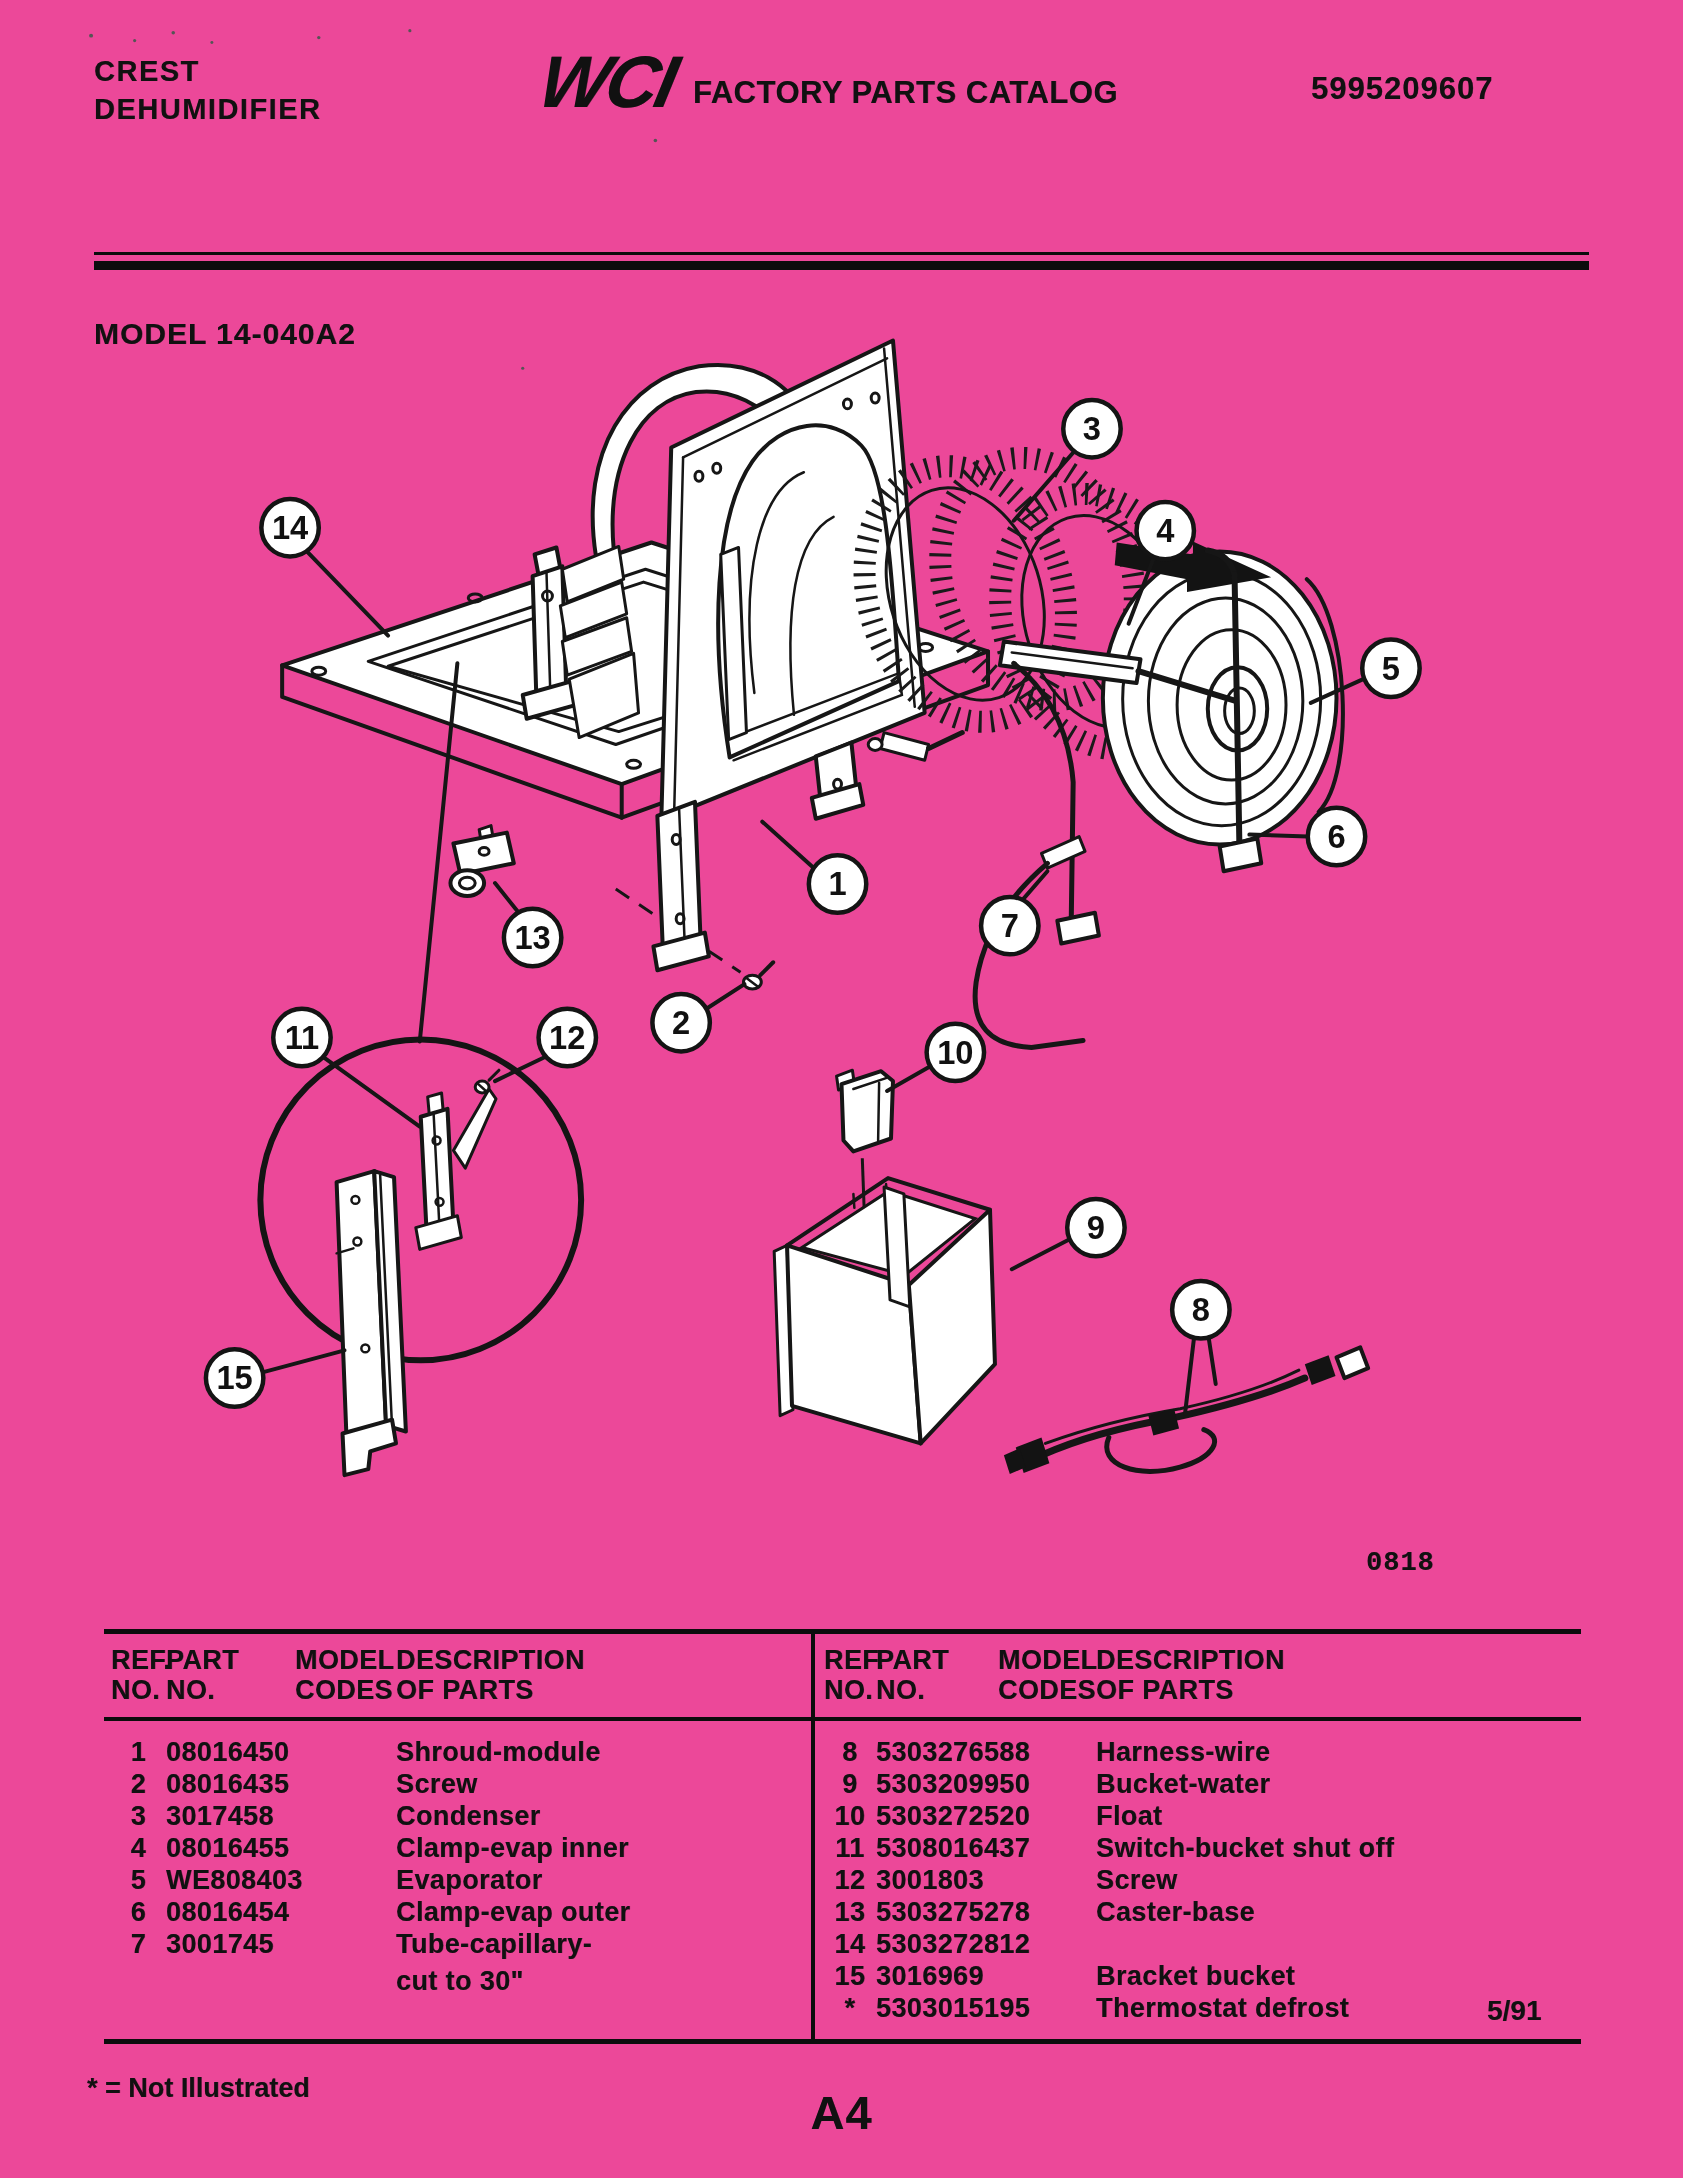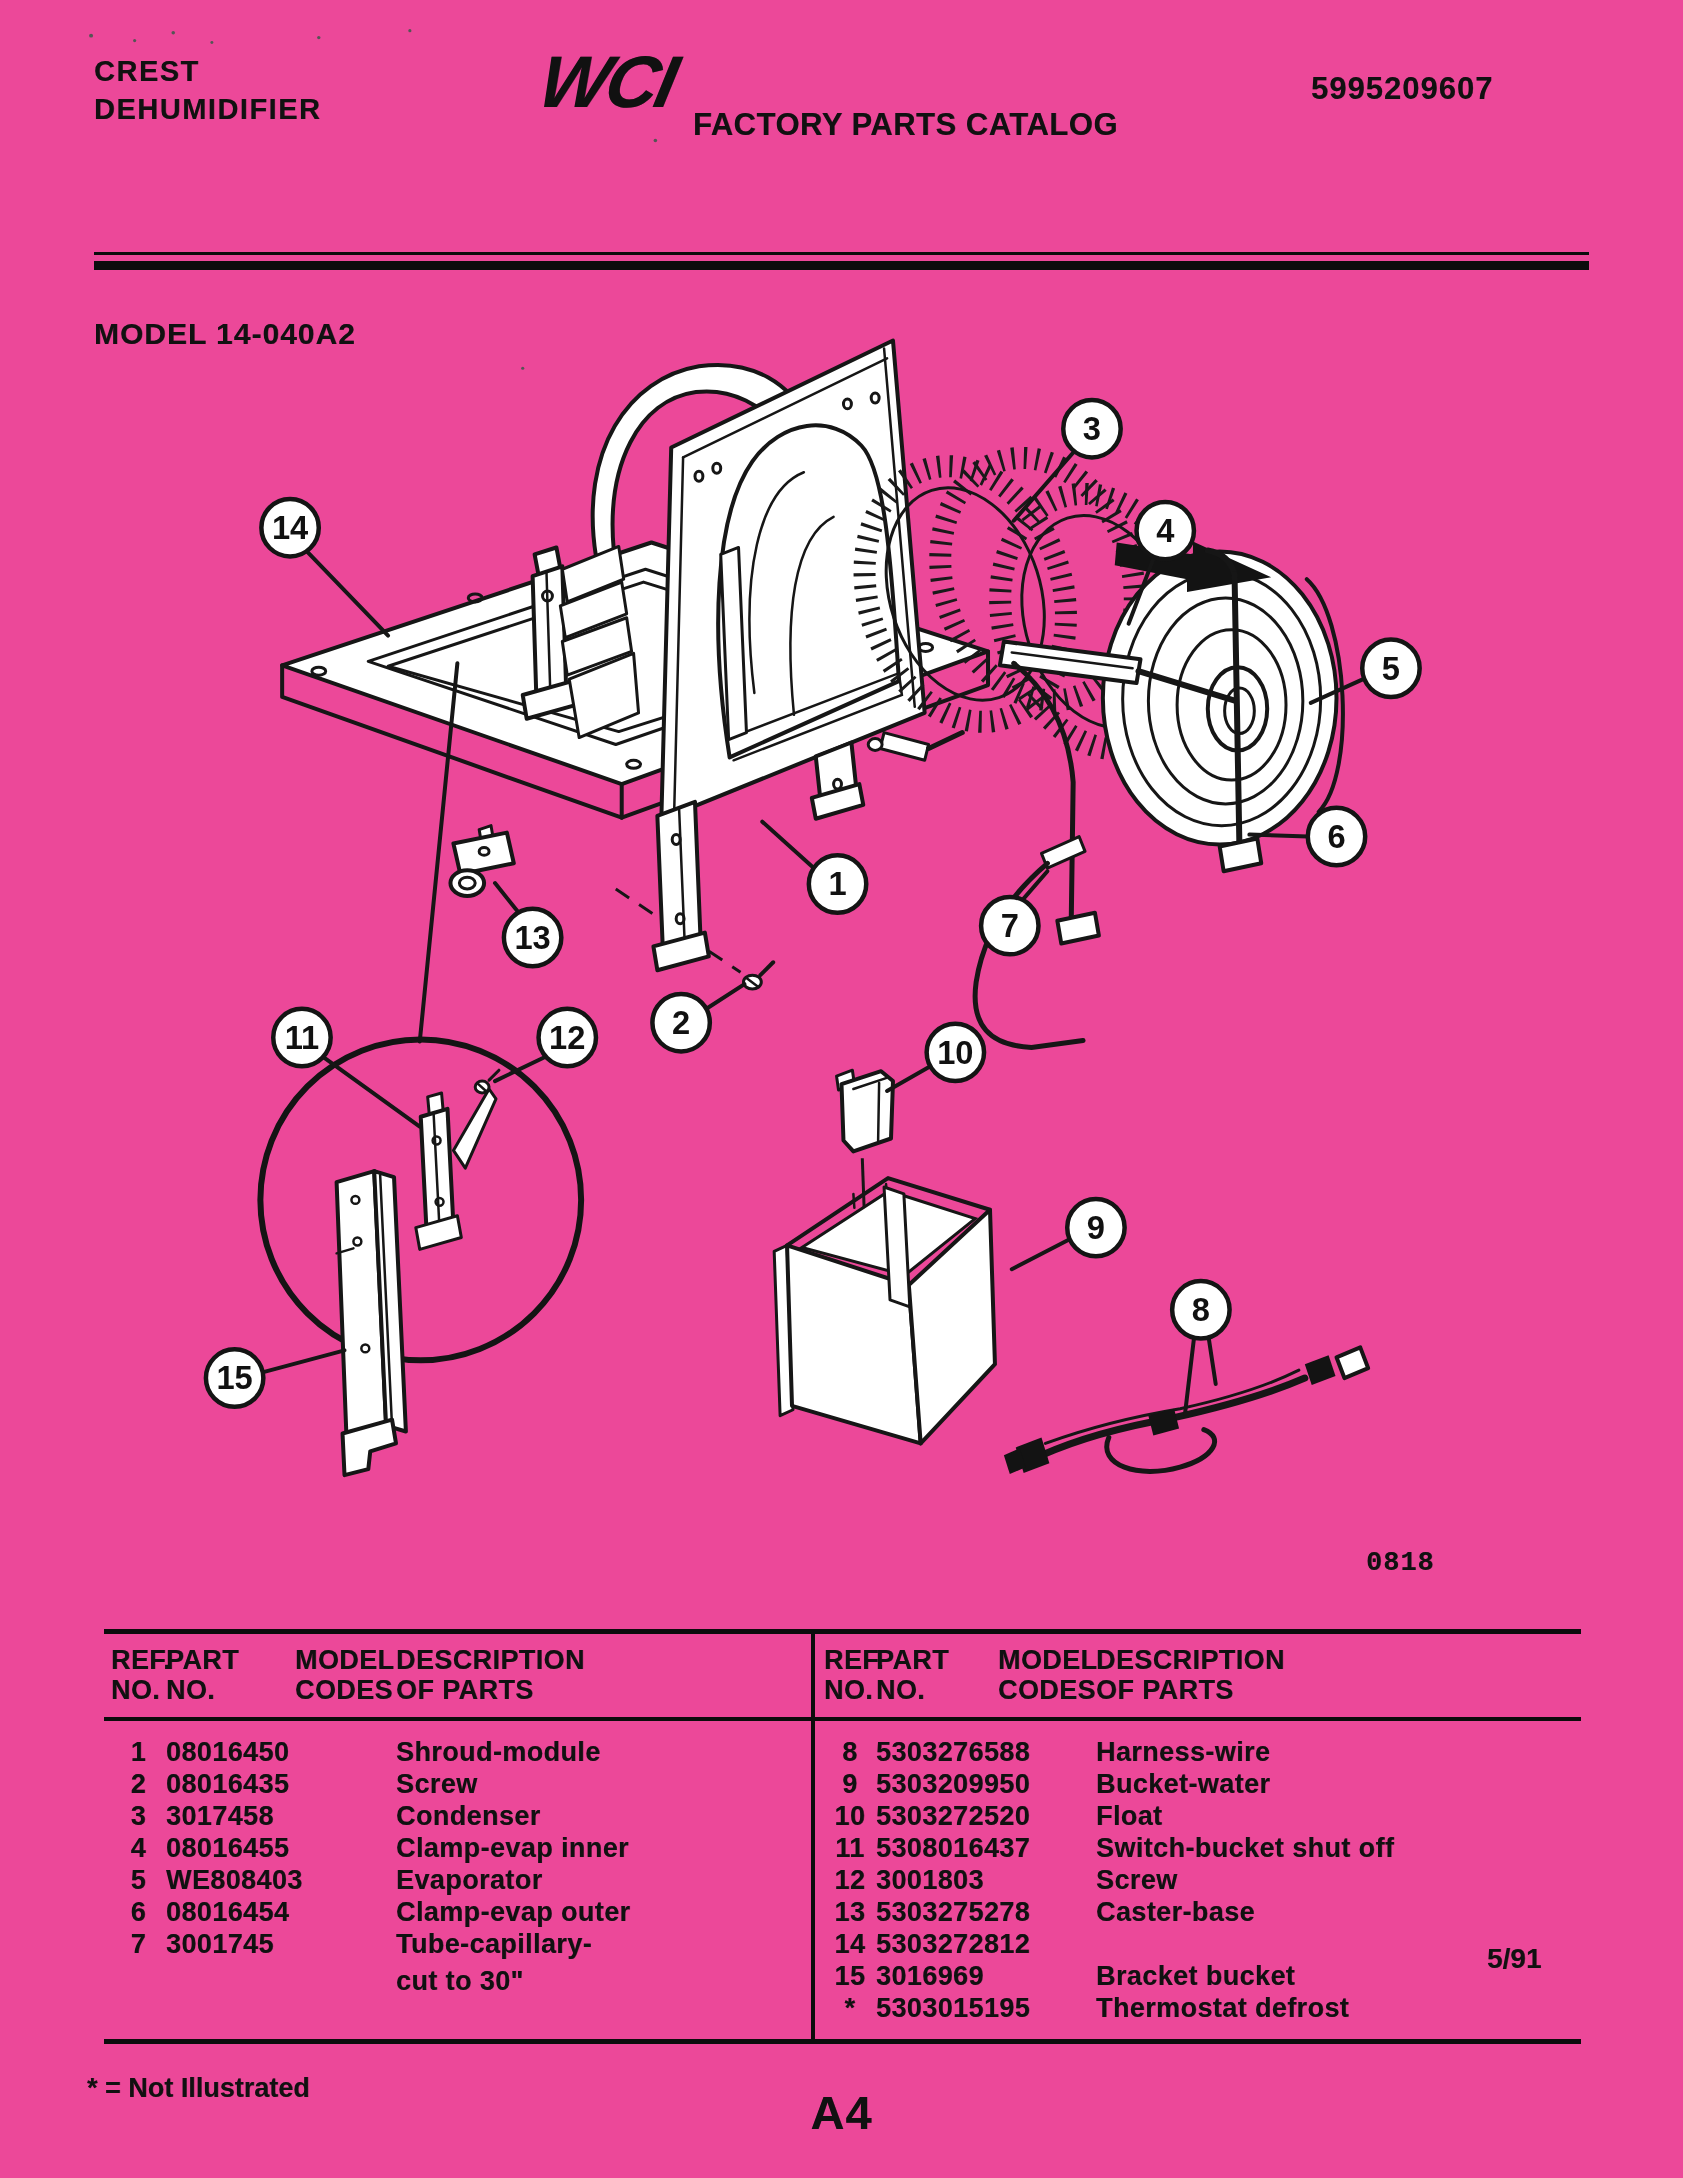--- a/index.html
+++ b/index.html
@@ -5,21 +5,21 @@
   html,body{margin:0;padding:0;background:#e8e8e8;}
   #page{position:relative;width:1683px;height:2178px;background:#ec4899;overflow:hidden;
         font-family:"Liberation Sans",sans-serif;color:#111;}
   .abs{position:absolute;}
   .ink{text-shadow:0.4px 0.4px 0 rgba(0,0,0,.45);}
   
   .brand{left:94px;font-size:29px;font-weight:800;letter-spacing:1.5px;}
   #brand1{top:55px;} #brand2{top:93px;}
   #wci{left:541px;top:40px;font-size:73px;font-weight:800;font-style:italic;
        transform:skewX(-12deg);letter-spacing:-3px;}
-  #cat-title{left:693px;top:75px;font-size:31px;font-weight:800;letter-spacing:0.5px;margin-top:32px;}
+  #cat-title{left:693px;top:75px;font-size:31px;font-weight:800;letter-spacing:0.5px;}
   #pubno{left:1311px;top:71px;font-size:31px;font-weight:800;letter-spacing:1px;}
   .rule{left:94px;width:1495px;background:#0c0c0c;}
   #rule1{top:252px;height:3px;}
   #rule2{top:261px;height:9px;}
   #model-line{left:94px;top:317px;font-size:30px;font-weight:800;letter-spacing:1px;}
   #fig-num{left:1366px;top:1548px;font-size:27px;font-weight:700;letter-spacing:1px;font-family:Liberation Mono, monospace;}
   
   #parts-table{left:104px;top:1629px;width:1477px;height:415px;box-sizing:border-box;
      border-top:5px solid #0c0c0c;border-bottom:5px solid #0c0c0c;display:flex;}
   .half{box-sizing:border-box;}
@@ -29,21 +29,21 @@
      display:grid;padding-top:11px;font-size:27px;font-weight:700;line-height:30px;letter-spacing:0.4px;}
   #tleft .thead, #tleft .trow{grid-template-columns:55px 129px 101px auto;padding-left:7px;}
   #tright .thead, #tright .trow{grid-template-columns:52px 122px 98px auto;padding-left:9px;}
   .tbody{padding-top:15px;}
   .trow{display:grid;font-size:27px;font-weight:600;line-height:32px;letter-spacing:0.4px;}
   .c-ref{text-align:center;}
   .cont{margin-top:5px;}
   
   #legend{left:87px;top:2073px;font-size:27px;font-weight:800;}
   #pageno{left:0;top:2085px;width:1683px;text-align:center;font-size:47px;font-weight:800;letter-spacing:1px;}
-  #issue{left:1487px;top:1943px;font-size:28px;font-weight:800;}
+  #issue{left:1487px;top:1995px;font-size:28px;font-weight:800;}
   
   #diagram{left:0;top:0;width:1683px;height:2178px;}
   svg *{vector-effect:non-scaling-stroke;}
   .ln{fill:none;stroke:#161616;stroke-width:4;stroke-linecap:round;stroke-linejoin:round;}
   .ln2{fill:none;stroke:#161616;stroke-width:2.5;stroke-linecap:round;}
   .wh{fill:#ffffff;stroke:#161616;stroke-width:4;stroke-linejoin:round;}
   .wh3{fill:#ffffff;stroke:#161616;stroke-width:3;stroke-linejoin:round;}
   .blk{fill:#131313;stroke:none;}
   .fins{fill:none;stroke:#1a1a1a;stroke-width:22;stroke-dasharray:3 9;}
   .callout-circle{fill:#ffffff;stroke:#141414;stroke-width:4.5;}

